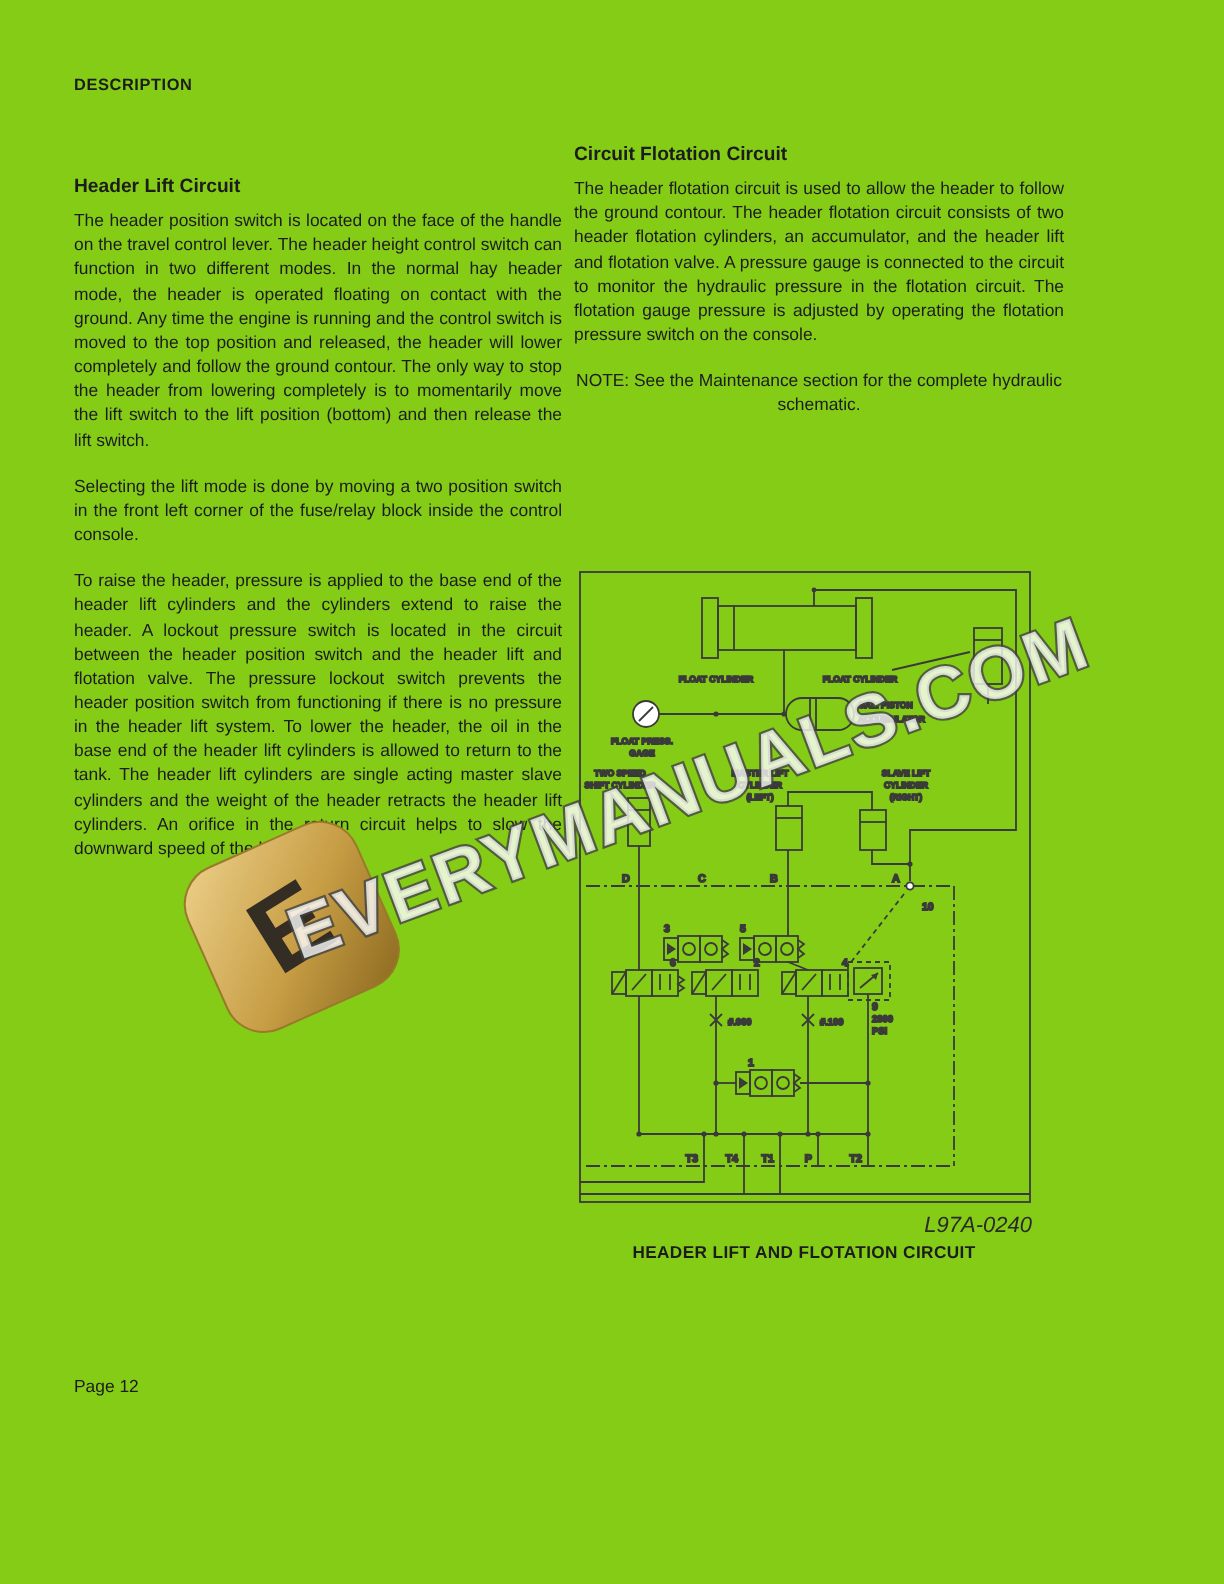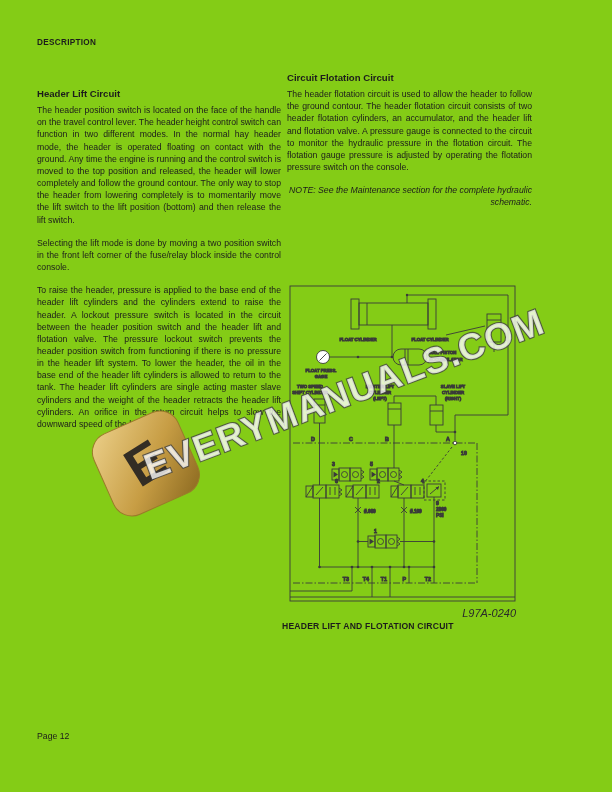--- a/index.html
+++ b/index.html
@@ -7,27 +7,27 @@
     position:relative; width:612px; height:792px; background:#84cc16;
     margin:0 auto; overflow:hidden;
     font-family:"Liberation Sans", sans-serif; color:#1c1c1c;
   }
   .hdr{position:absolute; left:37px; top:38px; font-size:8.2px; font-weight:bold; letter-spacing:.3px;}
   .col{position:absolute; top:72px; text-align:justify; font-size:8.7px; line-height:12.15px;}
   .col-left{left:37px; width:244px;margin-top:16px;}
   .col-right{left:287px; width:245px;}
   .col h2{font-size:9.6px; font-weight:bold; margin:0 0 4px 0; text-align:left;}
   .col p{margin:0 0 11px 0;}
-  .col p.note{font-style:italic; text-align:right;}
+  .col p.note{text-align:center;}
   .figure{position:absolute; left:288px; top:284px; width:230px; height:320px;}
   .figcap{position:absolute; left:288px; top:607px; width:228px; text-align:right;
           font-size:11px; font-style:italic; color:#2a2a2a;}
-  .figtitle{position:absolute; left:282px; top:621px; width:240px; 
+  .figtitle{position:absolute; left:282px; top:621px; width:240px; text-align:center;
           font-size:8.6px; font-weight:bold; letter-spacing:.2px;}
-  .pageno{position:absolute; left:37px; top:731px; font-size:8.7px;}
+  .pageno{position:absolute; left:37px; top:688px; font-size:8.7px;}
   .wm{position:absolute; left:0; top:0; pointer-events:none;}
   svg text{font-family:"Liberation Sans", sans-serif;}
   .dlab{font-size:4.3px; font-weight:bold; fill:#222;}
   .dport{font-size:5.4px; font-weight:bold; fill:#222;}
   .dnum{font-size:5.2px; font-weight:bold; fill:#222;}
   .dsm{font-size:4.7px; font-weight:bold; fill:#222;}
   .wmtext{font-size:36.5px; font-weight:bold; letter-spacing:1.5px;
           fill:rgba(255,255,255,.78); stroke:rgba(66,66,66,.8); stroke-width:2.2px; paint-order:stroke;}
   .wmE{font-size:54px; font-weight:bold; fill:#332d24;}
 </style>

